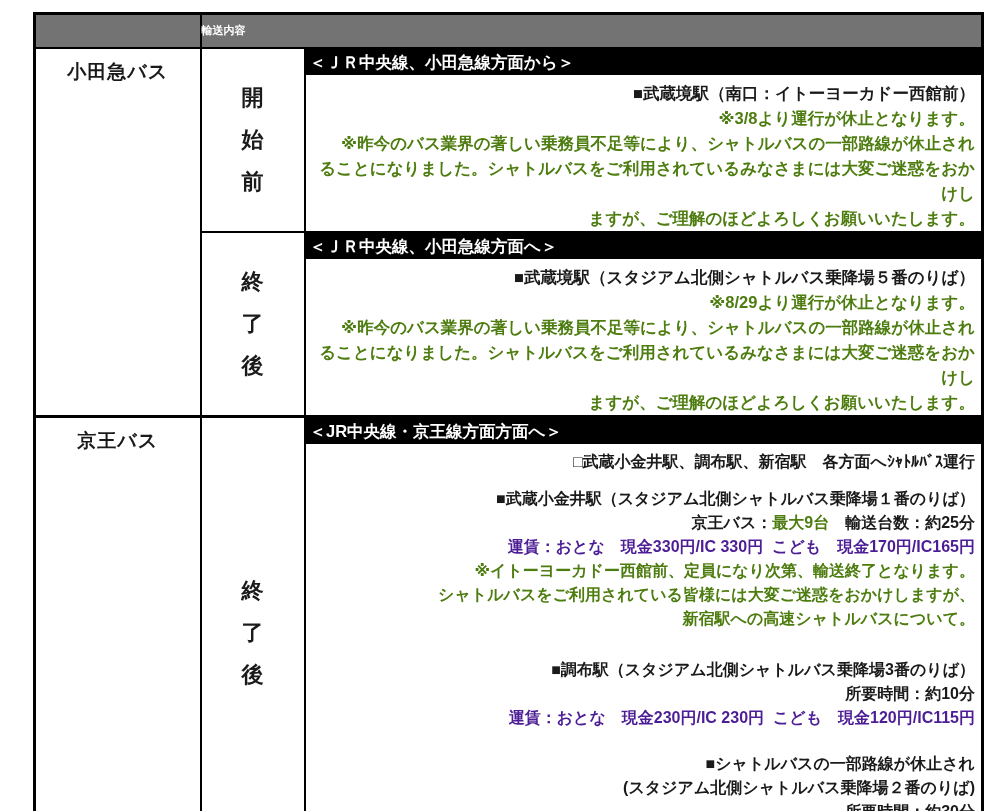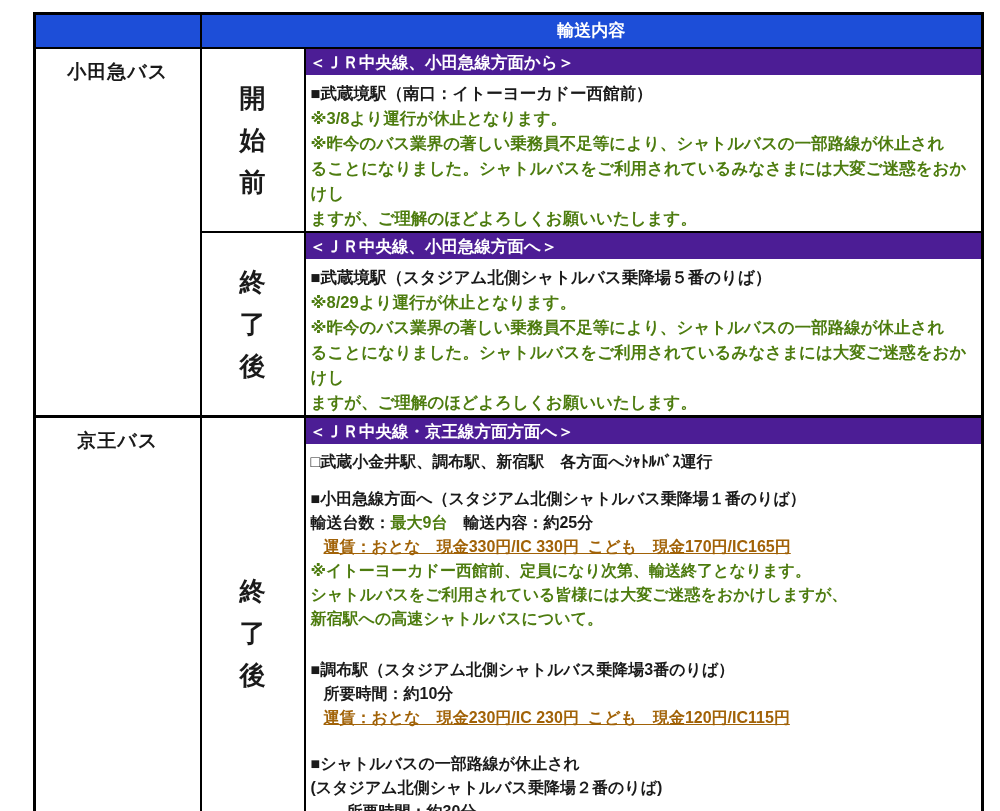--- a/index.html
+++ b/index.html
@@ -16,40 +16,40 @@
   col.c-company { width:166px; }
   col.c-timing  { width:104px; }
   col.c-content { width:678px; }
   td { border:2px solid #000; vertical-align:top; padding:0; }
   tr.hr { height:34px; }
   tr.r1 { height:150px; }
   tr.r2 { height:162px; }
   tr.r3 { height:433px; }
   tr.sep td { border-top:3px solid #000; }
   td.th {
-    background:#1d4ed8; color:#ffffff; text-align:center;
-    vertical-align:middle; font-size:17px;
+    background:#737373; color:#ffffff; text-align:left;
+    vertical-align:middle; font-size:11px;
   }
   td.company { text-align:center; }
   .company-label { padding-top:10px; font-size:19px; letter-spacing:1px; }
   td.timing { vertical-align:middle; }
   .vtext {
-    width:26px; margin:11px auto; font-size:26px; line-height:42px;
+    width:26px; margin:11px auto; font-size:22px; line-height:42px;
     text-align:center; word-break:break-all;
   }
   .bar {
-    background:#4c1d95; color:#ffffff; font-size:16.5px;
+    background:#000000; color:#ffffff; font-size:16.5px;
     line-height:22px; padding:2px 0 2px 4px; margin-bottom:3px;
   }
-  .lines { padding:3px 6px 0 5px; font-size:16.5px; }
+  .lines { padding:3px 6px 0 5px; font-size:16.5px;text-align:right; }
   .ln { line-height:25px; white-space:pre-wrap; }
   .lines3 { font-size:16px; }
   .lines3 .ln { line-height:24px; }
   .red  { color:#4d7c0f; }
-  .blue { color:#a16207;text-decoration:underline; }
+  .blue { color:#4c1d95; }
   .ind1 { padding-left:13px; }
   .ind2 { padding-left:36px; }
   .sp1 { height:13px; }
   .sp2 { height:27px; }
   .sp3 { height:22px; }
 </style>
 </head>
 <body>
 
 <table class="notice">
@@ -101,27 +101,27 @@
   </tr>
 
   <tr class="r3 sep">
     <td class="company">
       <div class="company-label">京王バス</div>
     </td>
     <td class="timing">
       <div class="vtext">終了後</div>
     </td>
     <td class="content">
-      <div class="bar">＜ＪＲ中央線・京王線方面方面へ＞</div>
+      <div class="bar">＜JR中央線・京王線方面方面へ＞</div>
       <div class="lines lines3">
         <div class="ln">□武蔵小金井駅、調布駅、新宿駅　各方面へｼｬﾄﾙﾊﾞｽ運行</div>
         <div class="sp1"></div>
 
-        <div class="ln">■小田急線方面へ（スタジアム北側シャトルバス乗降場１番のりば）</div>
-        <div class="ln"><span>輸送台数：</span><span class="red">最大9台</span><span>　輸送内容：約25分</span></div>
+        <div class="ln">■武蔵小金井駅（スタジアム北側シャトルバス乗降場１番のりば）</div>
+        <div class="ln"><span>京王バス：</span><span class="red">最大9台</span><span>　輸送台数：約25分</span></div>
         <div class="ln blue ind1">運賃：おとな　現金330円/IC 330円  こども　現金170円/IC165円</div>
         <div class="ln red">※イトーヨーカドー西館前、定員になり次第、輸送終了となります。</div>
         <div class="ln red">シャトルバスをご利用されている皆様には大変ご迷惑をおかけしますが、</div>
         <div class="ln red">新宿駅への高速シャトルバスについて。</div>
         <div class="sp2"></div>
 
         <div class="ln">■調布駅（スタジアム北側シャトルバス乗降場3番のりば）</div>
         <div class="ln ind1">所要時間：約10分</div>
         <div class="ln blue ind1">運賃：おとな　現金230円/IC 230円  こども　現金120円/IC115円</div>
         <div class="sp3"></div>

